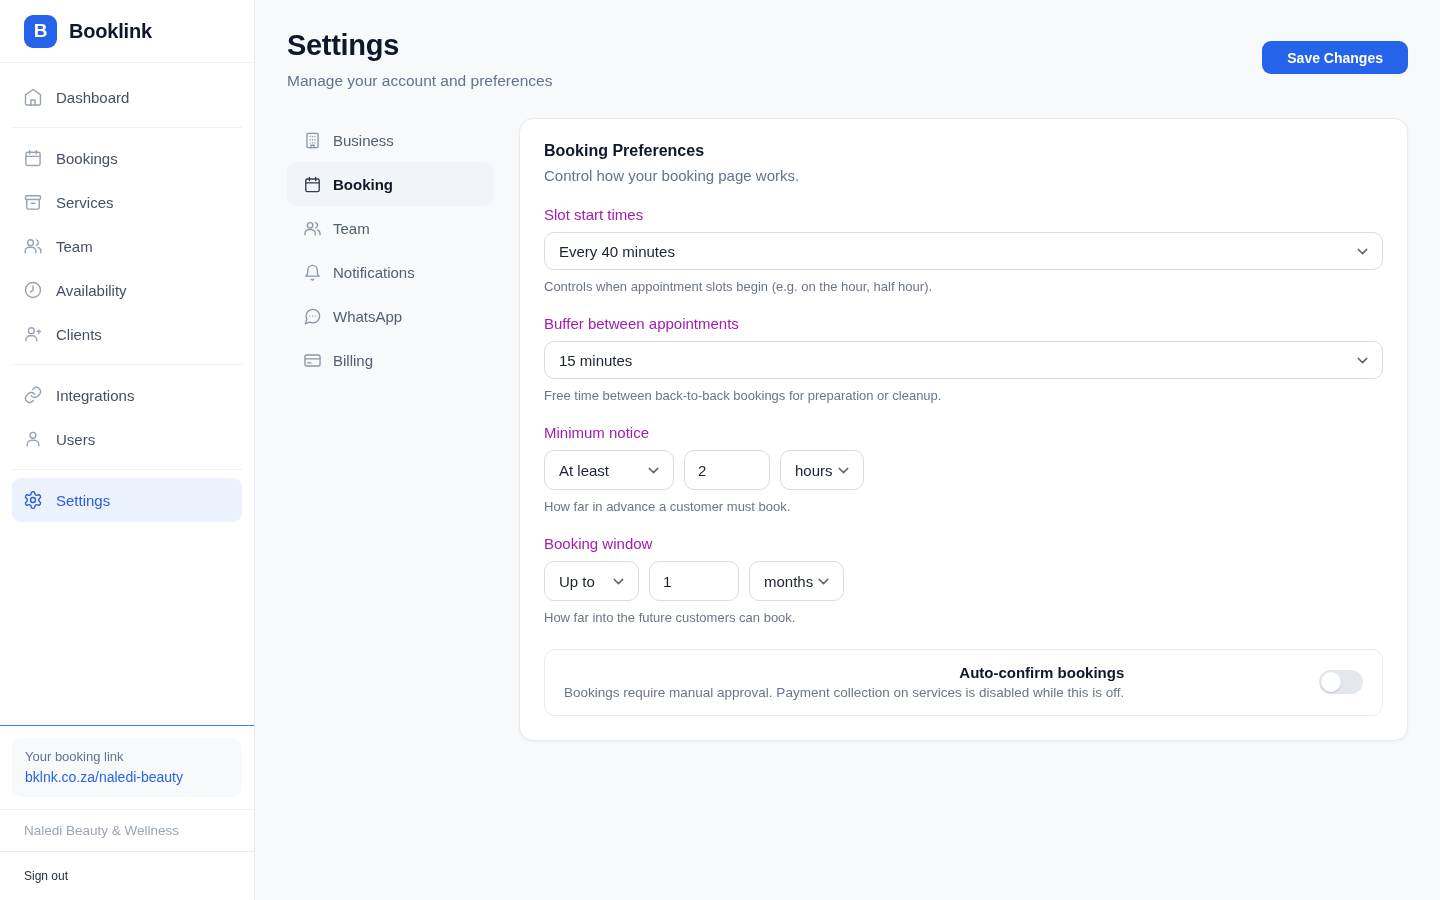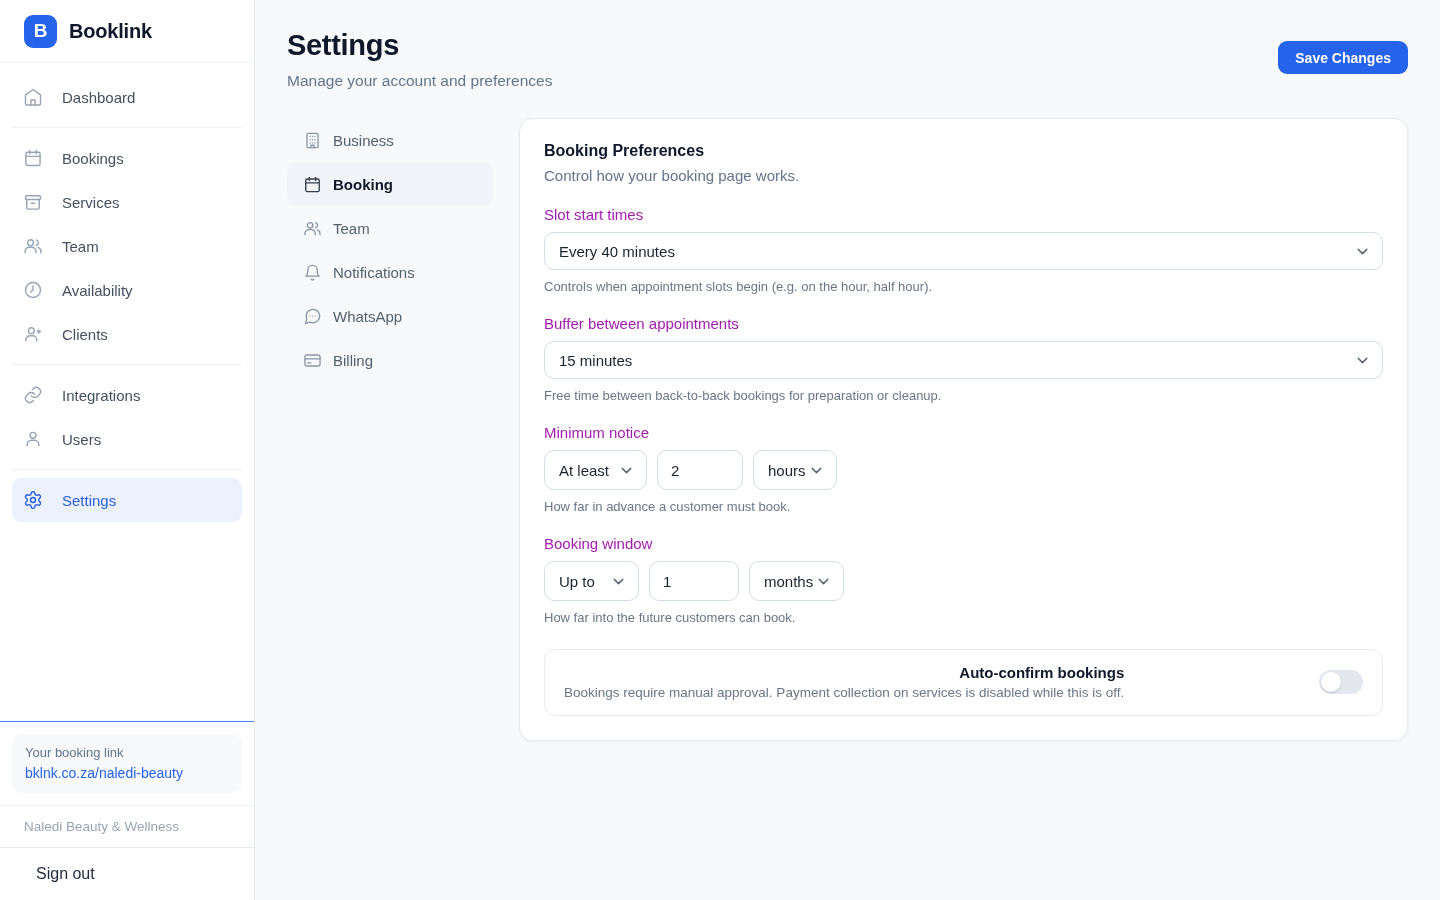--- a/index.html
+++ b/index.html
@@ -10,60 +10,60 @@
   }
   svg { width:100%; height:100%; display:block; }
 
   
   .sidebar { width:255px; min-width:255px; background:#ffffff; border-right:1px solid #e7ebf0; display:flex; flex-direction:column; }
   .logo-row { height:63px; display:flex; align-items:center; gap:12px; padding:0 24px; border-bottom:1px solid #eef1f5; }
   .logo-badge { width:33px; height:33px; border-radius:9px; background:#2563eb; color:#fff; font-weight:700; font-size:19px; display:flex; align-items:center; justify-content:center; }
   .logo-name { font-size:20px; font-weight:700; letter-spacing:-0.2px; color:#0f172a; }
 
   .nav { padding:12px; flex:1; }
-  .nav-item { display:flex; align-items:center; gap:19px; height:44px; padding:0 11px; border-radius:9px; color:#45505f; font-size:15px; cursor:pointer; }
+  .nav-item { display:flex; align-items:center; gap:13px; height:44px; padding:0 11px; border-radius:9px; color:#45505f; font-size:15px; cursor:pointer; }
   .nav-item .icn { width:20px; height:20px; color:#98a3b3; flex-shrink:0; }
   .nav-item.active { background:#ecf2fd; color:#2b5cdc; font-weight:500; }
   .nav-item.active .icn { color:#2b5cdc; }
   .nav-divider { height:1px; background:#eef1f5; margin:8px 0; }
 
   .sidebar-bottom { border-top:1px solid #3b82f6; }
   .link-box { margin:12px; padding:11px 13px 12px; background:#f7f9fb; border-radius:10px; }
   .link-box-label { font-size:13px; color:#64748b; margin-bottom:5px; }
   .link-box-url { font-size:14px; color:#2563eb; cursor:pointer; }
   .biz-row { border-top:1px solid #eef1f5; padding:13px 24px; font-size:13.5px; color:#9aa5b3; }
-  .signout-row { border-top:1px solid #e7ebf0; padding:17px 36px; font-size:16px; color:#1e293b; cursor:pointer; }
+  .signout-row { border-top:1px solid #e7ebf0; padding:17px 24px; font-size:12px; color:#1e293b; cursor:pointer; }
 
   
   .main { flex:1; padding:28px 32px; }
   .main-head { display:flex; justify-content:space-between; align-items:flex-start; }
   .page-title { font-size:29px; font-weight:700; letter-spacing:-0.3px; line-height:34px; }
   .page-sub { font-size:15.5px; color:#64748b; margin-top:10px; }
-  .save-btn { background:#2563eb; color:#fff; border:none; border-radius:9px; height:33px; padding:0 17px; font-size:14px; font-weight:600; margin-top:13px; cursor:pointer; font-family:inherit; }
+  .save-btn { background:#2563eb; color:#fff; border:none; border-radius:9px; height:33px; padding:0 25px; font-size:14px; font-weight:600; margin-top:13px; cursor:pointer; font-family:inherit; }
 
   .content { display:flex; gap:26px; margin-top:28px; align-items:flex-start; }
   .tabs { width:206px; flex-shrink:0; }
   .tab { display:flex; align-items:center; gap:11px; height:44px; padding:0 16px; border-radius:9px; color:#55606e; font-size:15px; cursor:pointer; }
   .tab .icn { width:19px; height:19px; color:#8b96a5; flex-shrink:0; }
   .tab.active { background:#f1f4f8; color:#111827; font-weight:600; }
   .tab.active .icn { color:#333d4d; }
 
   .card { flex:1; background:#fff; border:1px solid #e7ebf0; border-radius:14px; padding:23px 24px 24px; box-shadow:0 1px 3px rgba(16,24,40,.05); }
   .card-title { font-size:16px; font-weight:700; margin-bottom:7px; }
   .card-sub { font-size:15px; color:#64748b; margin-bottom:22px; }
 
   .field { margin-bottom:21px; }
   .label { font-size:15px; font-weight:400; color:#a21caf; margin-bottom:9px; }
   .select { position:relative; display:flex; align-items:center; height:38px; border:1px solid #d6dce4; border-radius:10px; background:#fff; padding:0 14px; font-size:15px; color:#1b2330; cursor:pointer; }
   .select .chev { position:absolute; right:11px; width:17px; height:17px; color:#5b6675; }
   .helper { font-size:13px; color:#6b7686; margin-top:9px; }
 
   .row { display:flex; gap:10px; }
   .row .select, .row .num { height:40px; }
-  .w-qual1 { width:103px; } .w-unit1 { width:84px; padding-right:32px; }
+  .w-qual1 { width:130px; } .w-unit1 { width:84px; padding-right:32px; }
   .w-qual2 { width:95px; padding-right:34px; } .w-unit2 { width:95px; padding-right:34px; }
   .num { border:1px solid #d6dce4; border-radius:10px; padding:0 13px; font-size:15px; color:#1b2330; font-family:inherit; background:#fff; }
   .num1 { width:86px; } .num2 { width:90px; }
 
   .confirm-box { display:flex; align-items:center; justify-content:space-between; border:1px solid #e7ebf0; border-radius:11px; padding:14px 19px 15px; margin-top:24px;text-align:right; }
   .confirm-title { font-size:15px; font-weight:700; margin-bottom:4px; }
   .confirm-desc { font-size:13.5px; color:#6b7686; }
   .toggle { width:44px; height:24px; border-radius:12px; background:#e4e8ee; position:relative; flex-shrink:0; margin-left:24px; cursor:pointer; }
   .toggle .knob { position:absolute; left:2px; top:2px; width:20px; height:20px; border-radius:50%; background:#fff; box-shadow:0 1px 2px rgba(0,0,0,.18); }
 </style>

